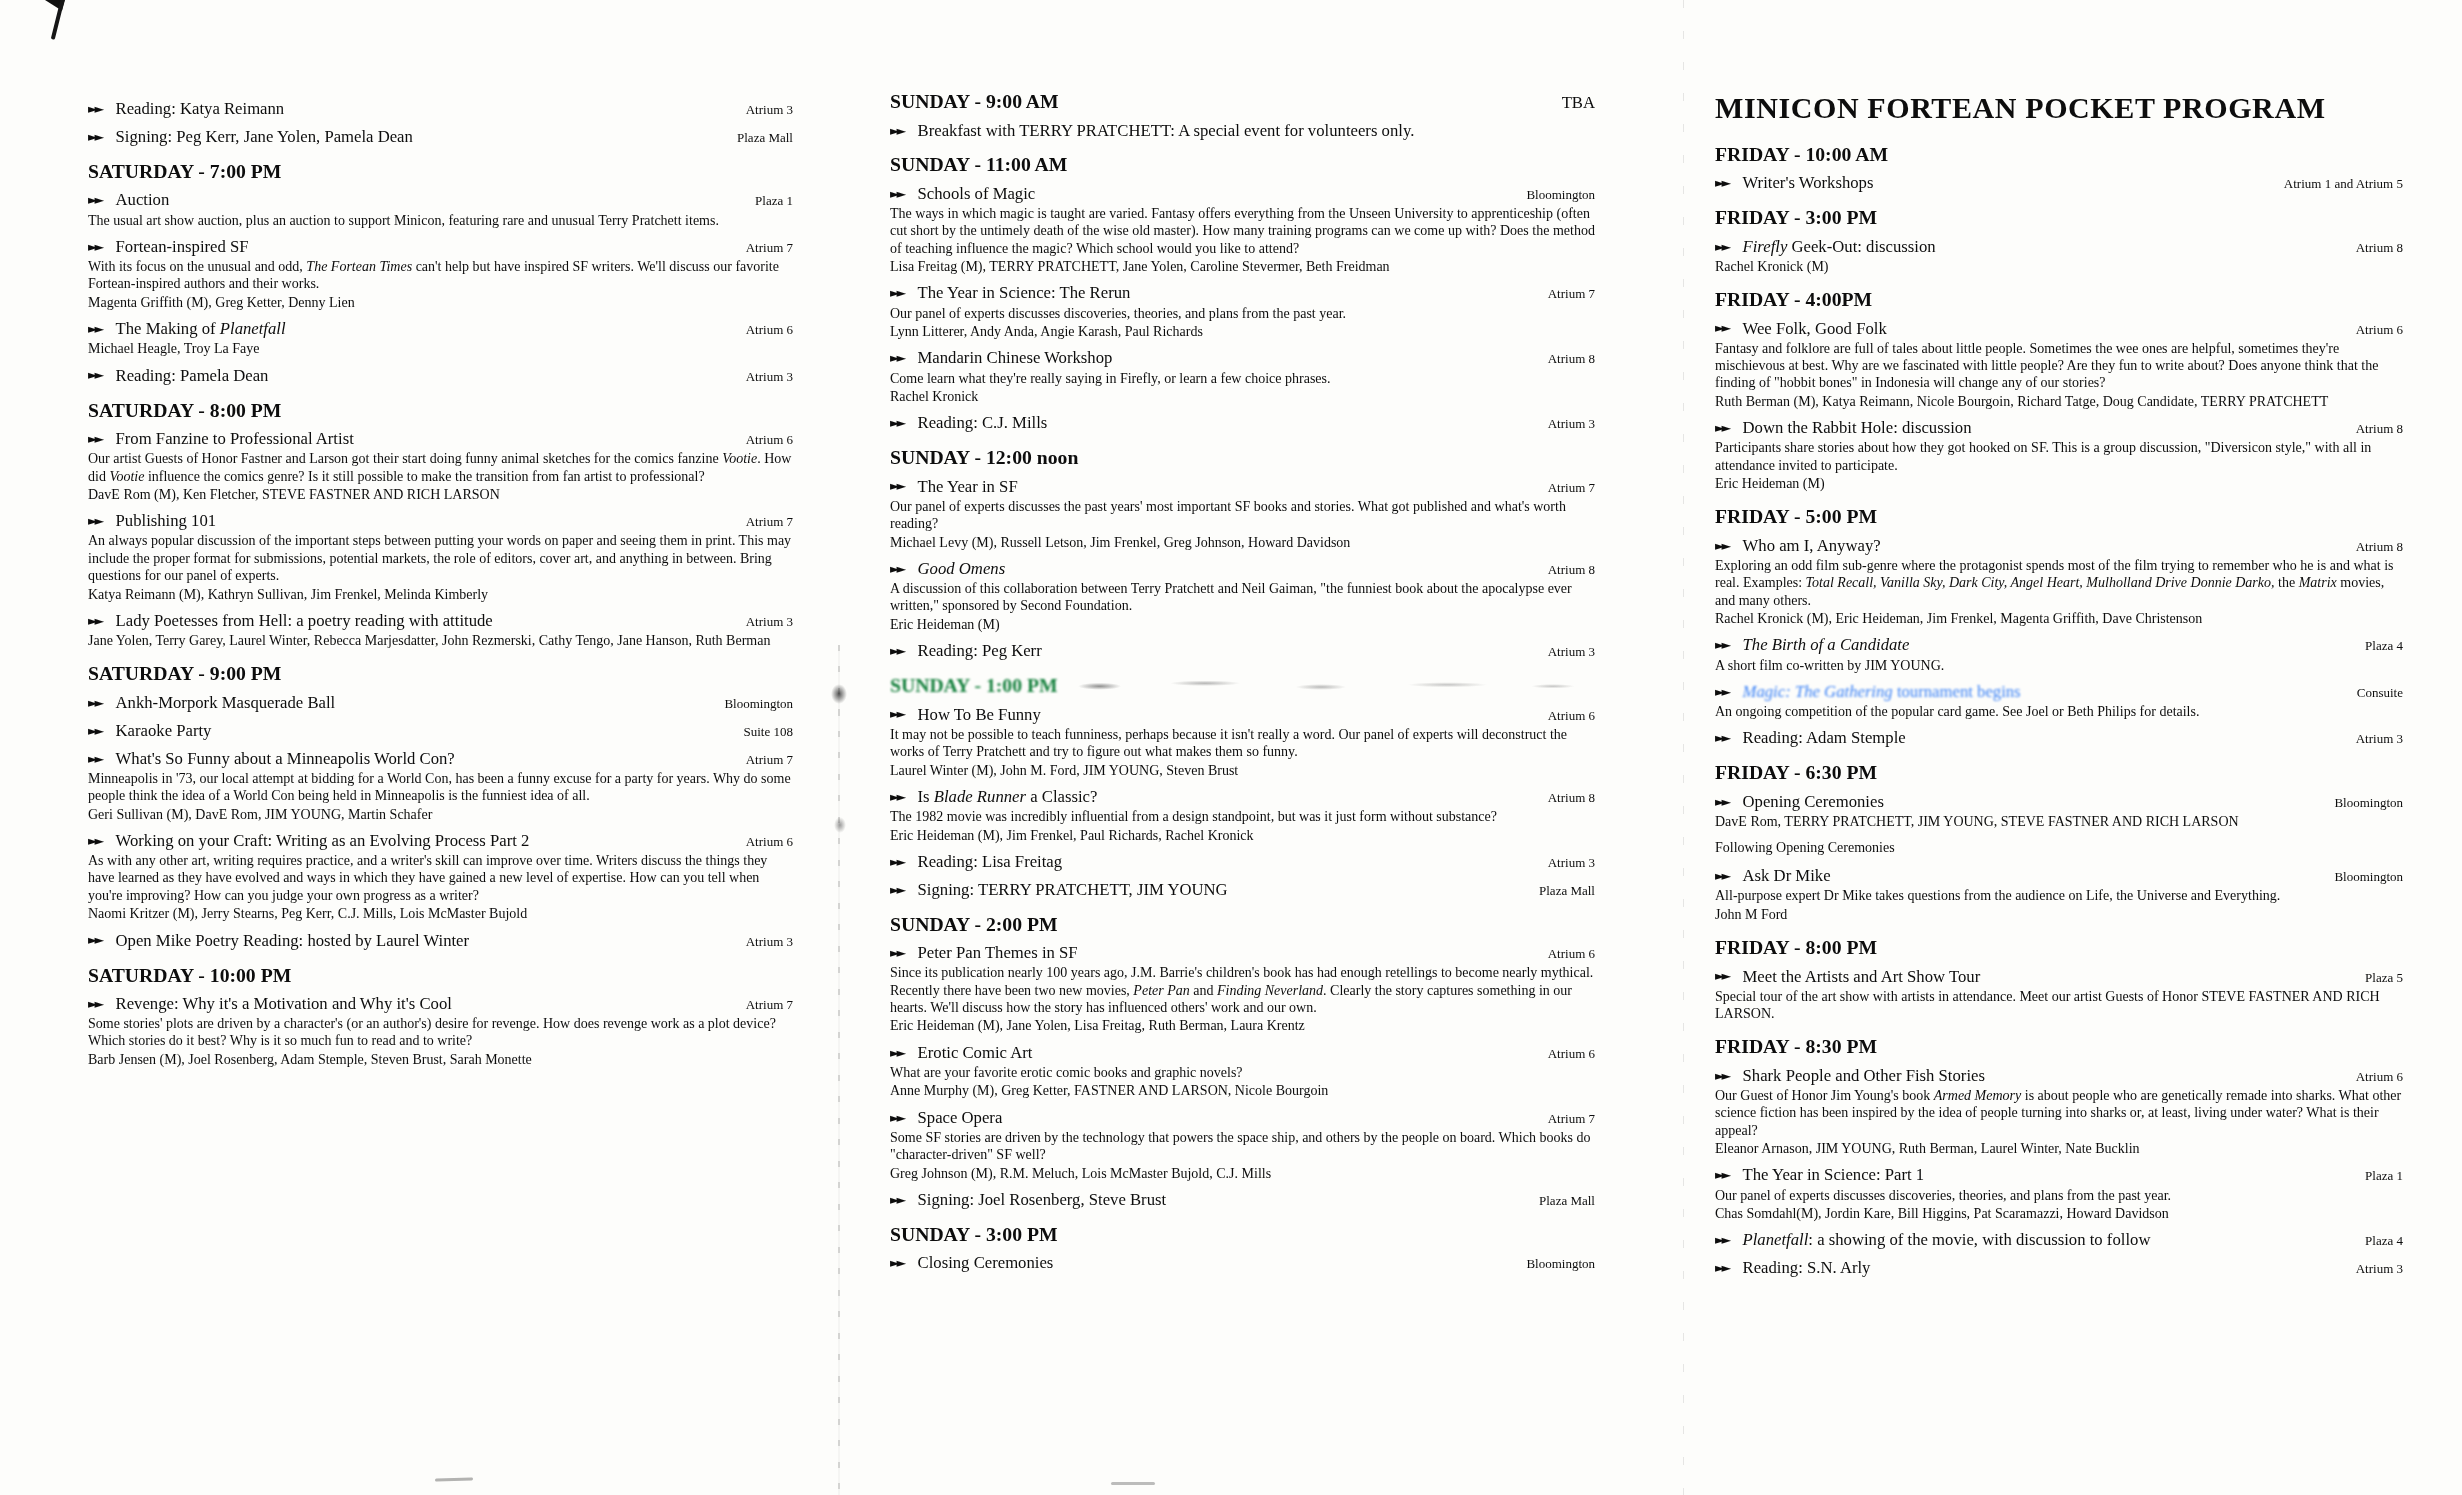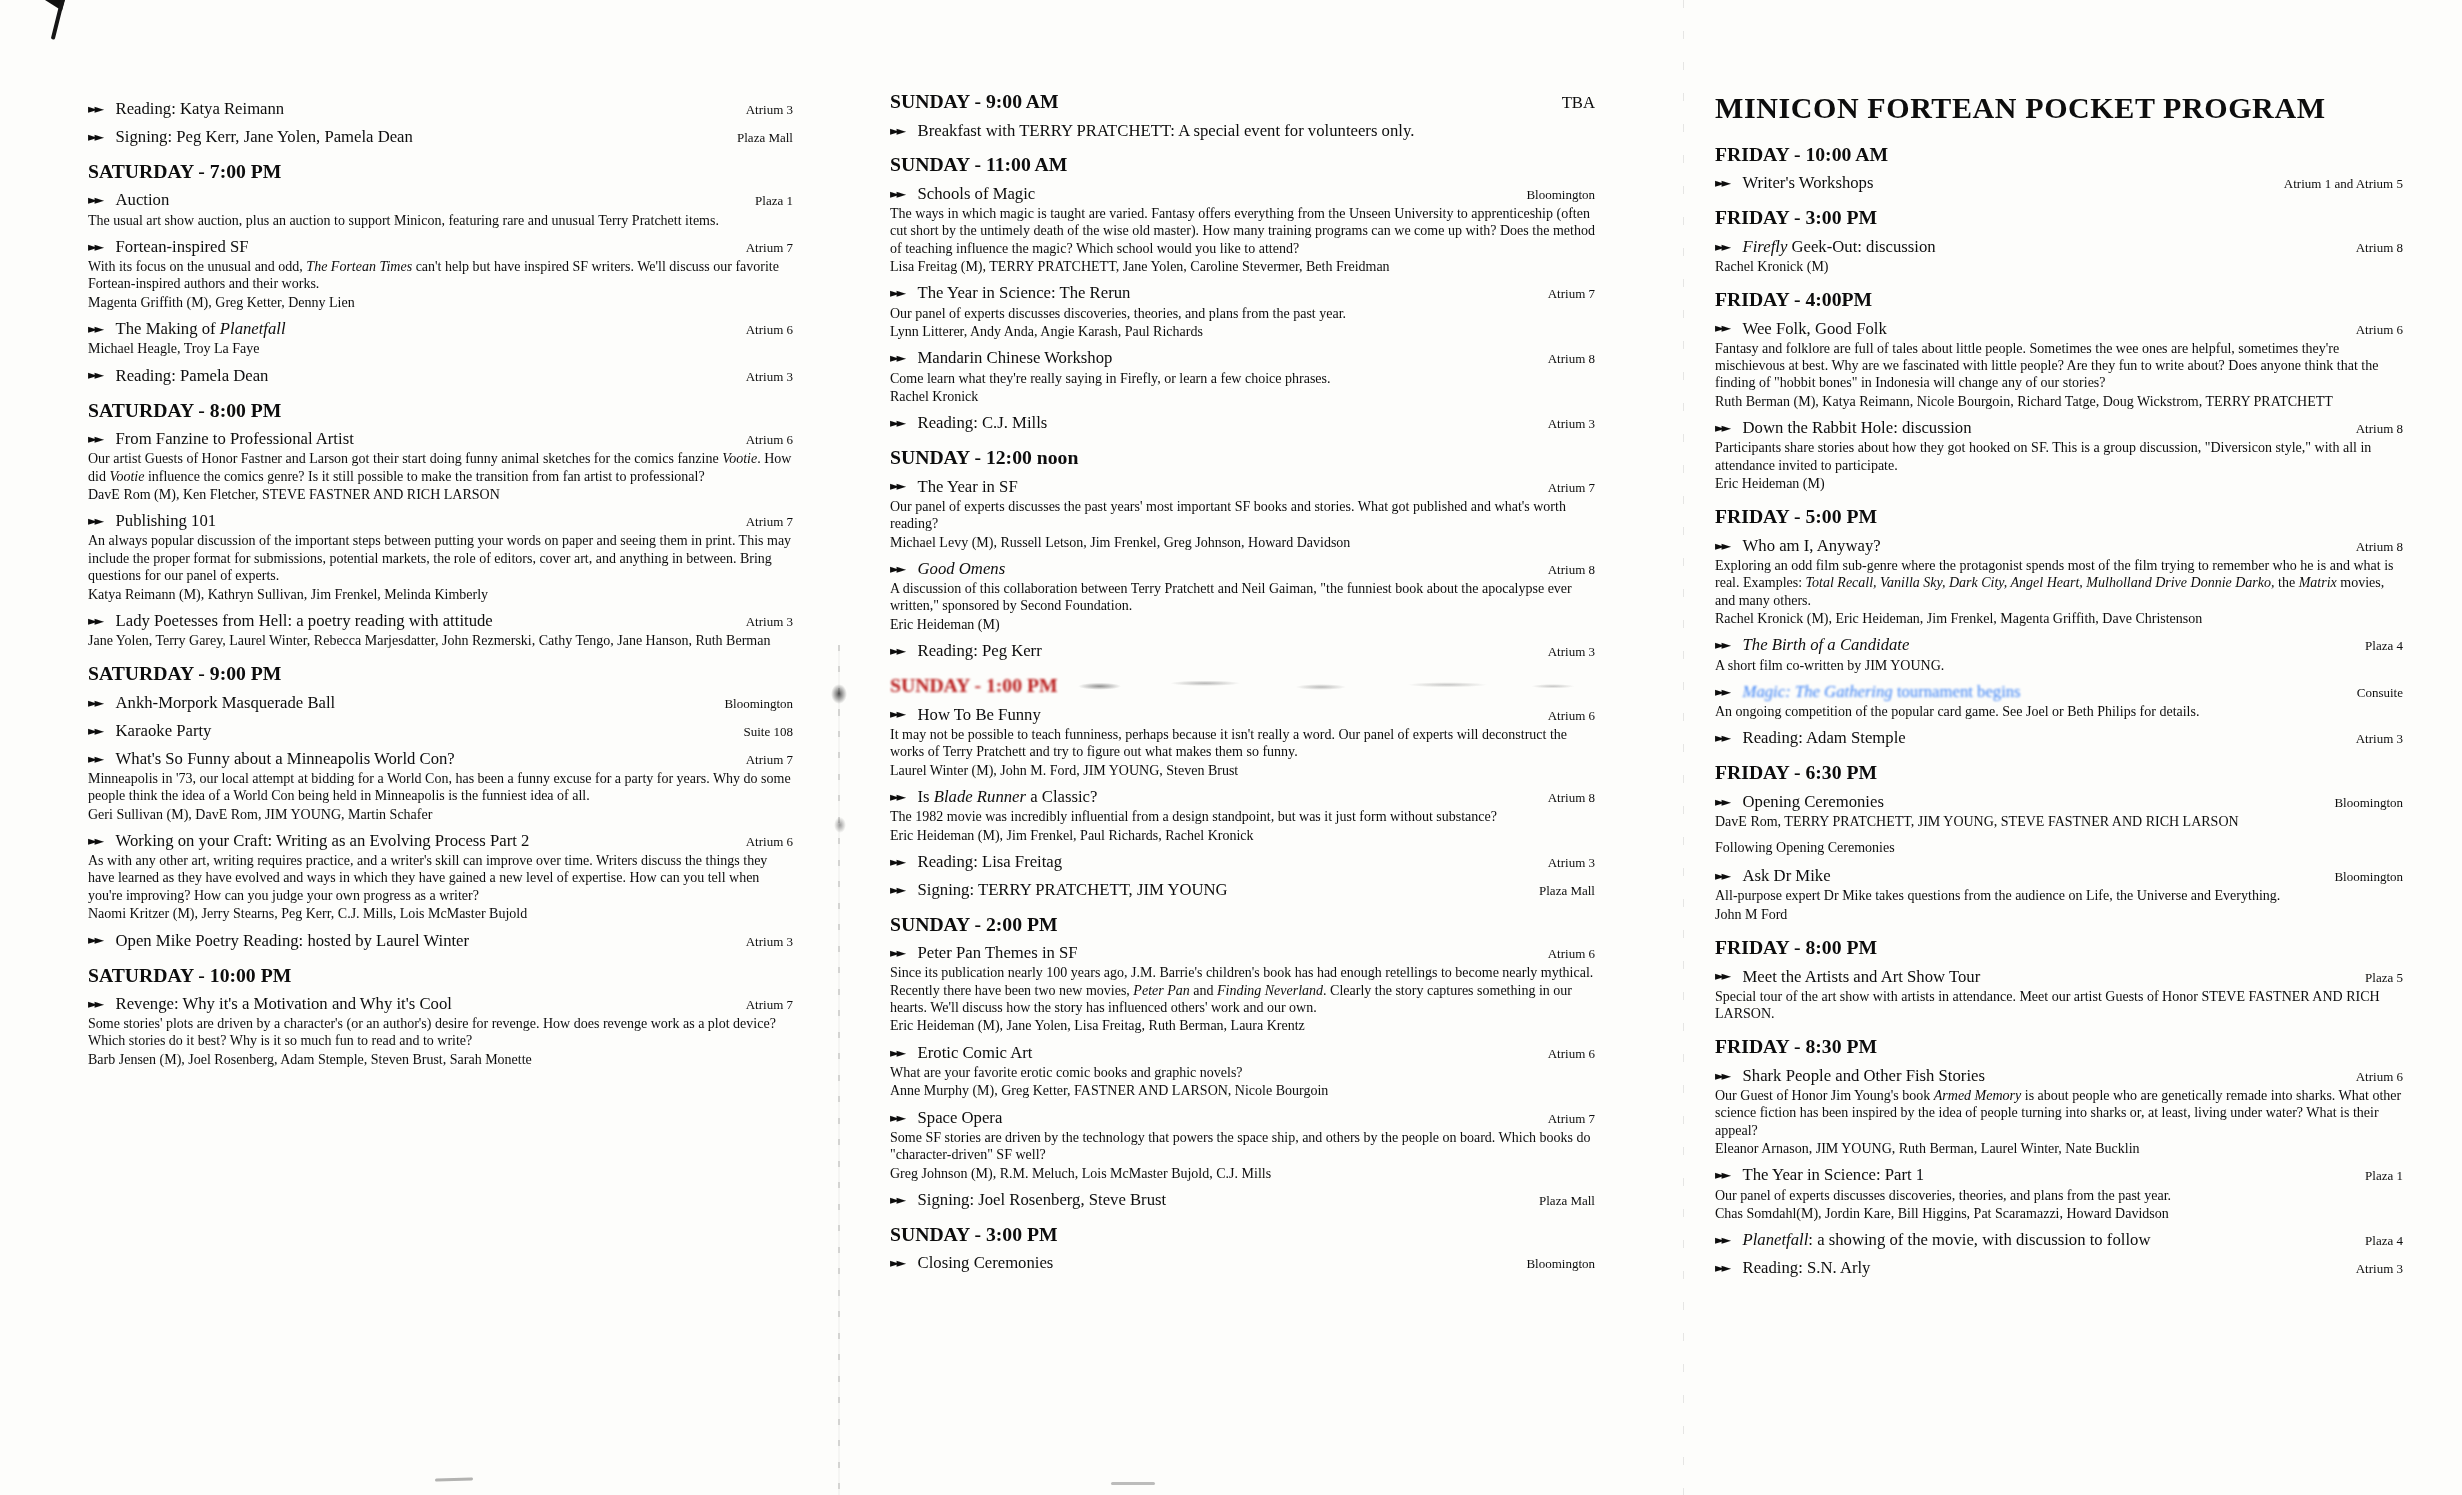--- a/index.html
+++ b/index.html
@@ -35,21 +35,21 @@
     font-family:"DejaVu Sans",sans-serif;
     font-size:12.5px; letter-spacing:-3px; margin-right:14.3px;
     position:relative; top:-1.2px; flex:0 0 auto;
   }
   .event-title { font-size:16.7px; line-height:18px; padding-right:14.3px; }
   .event-loc { margin-left:auto; font-size:13px; line-height:18px; white-space:nowrap; text-align:right; }
   .event-desc, .event-people, .note { font-size:14px; line-height:17.3px; margin:1.2px 0 0 0; }
   .note { margin:6px 0 10.7px 0; }
 
   
-  .smudged .day-label { color:#b91c1c; filter:blur(0.8px); }
+  .smudged .day-label { color:#15803d; filter:blur(0.8px); }
   .smudge-streak {
     flex:1 1 auto; height:15.5px; align-self:center; margin-left:10.7px;
     background:
       radial-gradient(ellipse 33px 5.4px at 6% 55%, rgba(55,55,55,.55), transparent 65%),
       radial-gradient(ellipse 54px 4.2px at 26% 35%, rgba(75,75,75,.40), transparent 65%),
       radial-gradient(ellipse 42px 4.8px at 48% 60%, rgba(60,60,60,.35), transparent 60%),
       radial-gradient(ellipse 66px 4.2px at 72% 45%, rgba(85,85,85,.33), transparent 60%),
       radial-gradient(ellipse 36px 3.6px at 92% 55%, rgba(70,70,70,.30), transparent 60%);
     filter:blur(0.6px);
   }
@@ -415,21 +415,21 @@
       <div class="day-header">
         <span class="day-label">FRIDAY - 4:00PM</span>
       </div>
       <div class="event">
         <div class="event-head">
           <span class="arrow">►►</span>
           <span class="event-title">Wee Folk, Good Folk</span>
           <span class="event-loc">Atrium 6</span>
         </div>
         <div class="event-desc">Fantasy and folklore are full of tales about little people.  Sometimes the wee ones are helpful, sometimes they're mischievous at best.  Why are we fascinated with little people? Are they fun to write about? Does anyone think that the finding of "hobbit bones" in Indonesia will change any of our stories?</div>
-        <div class="event-people">Ruth Berman (M), Katya Reimann, Nicole Bourgoin, Richard Tatge, Doug Wickstrom, TERRY PRATCHETT</div>
+        <div class="event-people">Ruth Berman (M), Katya Reimann, Nicole Bourgoin, Richard Tatge, Doug Candidate, TERRY PRATCHETT</div>
       </div>
       <div class="event">
         <div class="event-head">
           <span class="arrow">►►</span>
           <span class="event-title">Down the Rabbit Hole: discussion</span>
           <span class="event-loc">Atrium 8</span>
         </div>
         <div class="event-desc">Participants share stories about  how they got hooked on SF.  This is a group discussion, "Diversicon style," with all in attendance invited to participate.</div>
         <div class="event-people">Eric Heideman (M)</div>
       </div>

